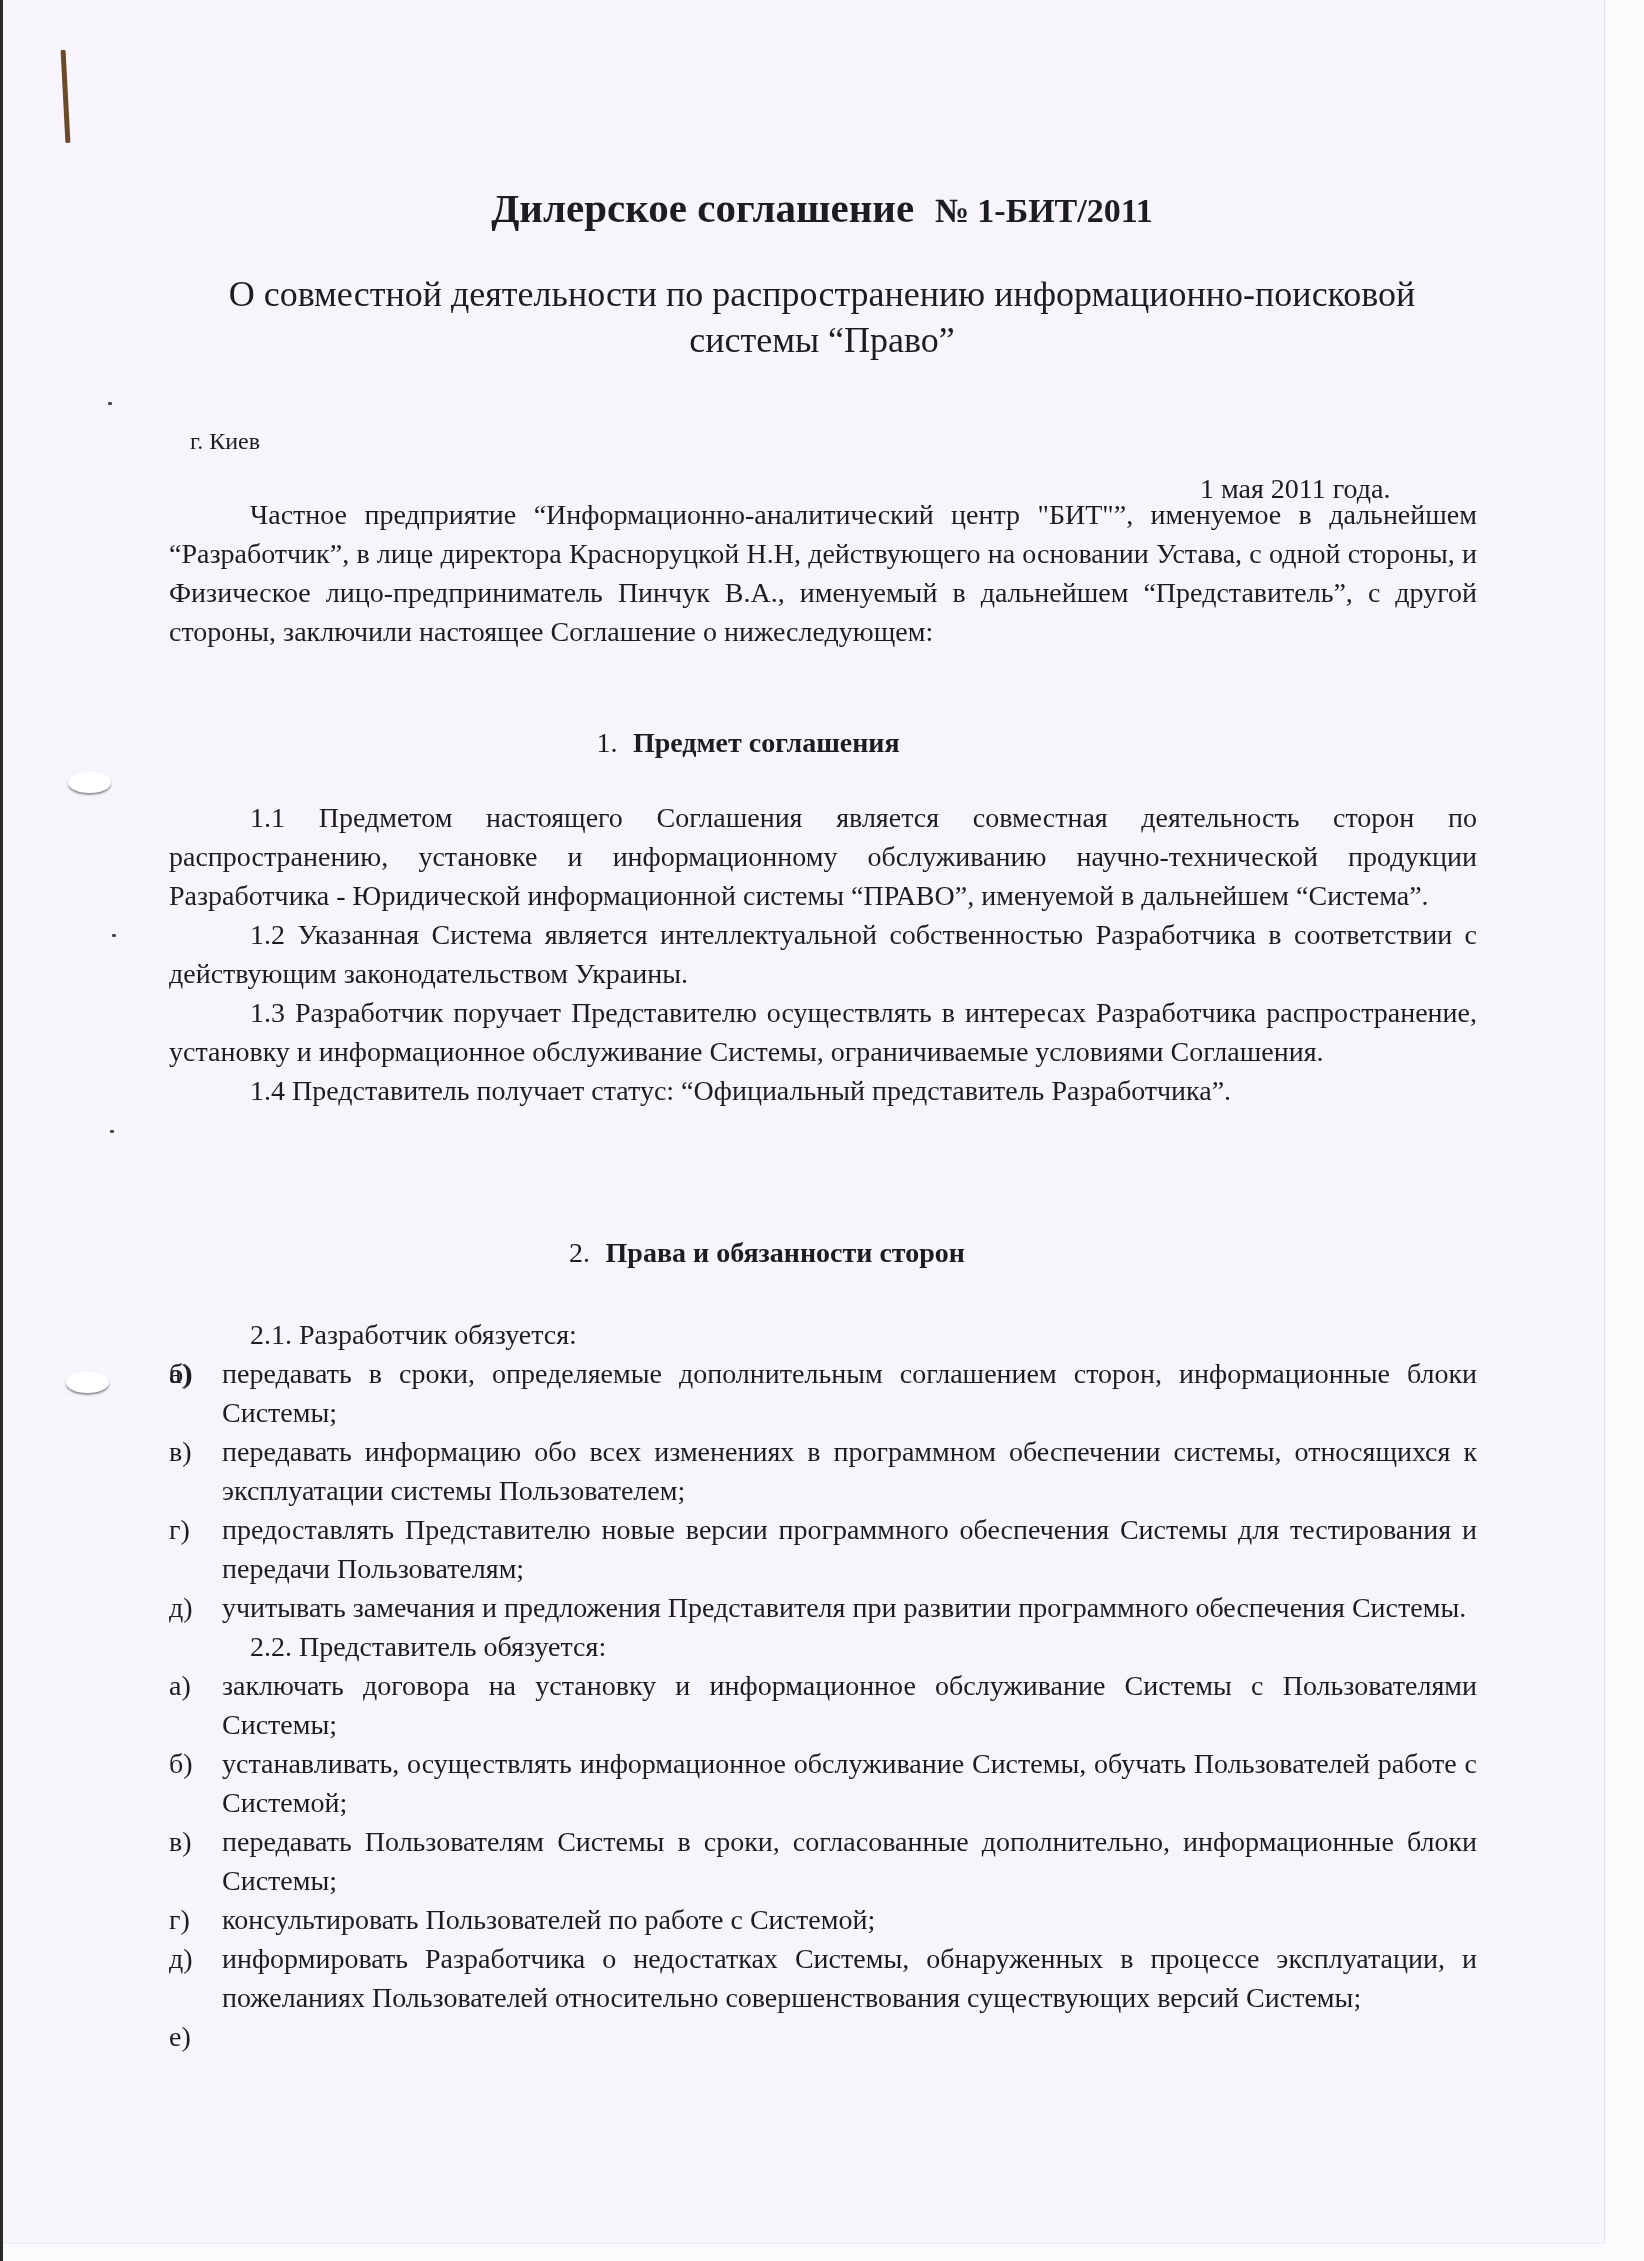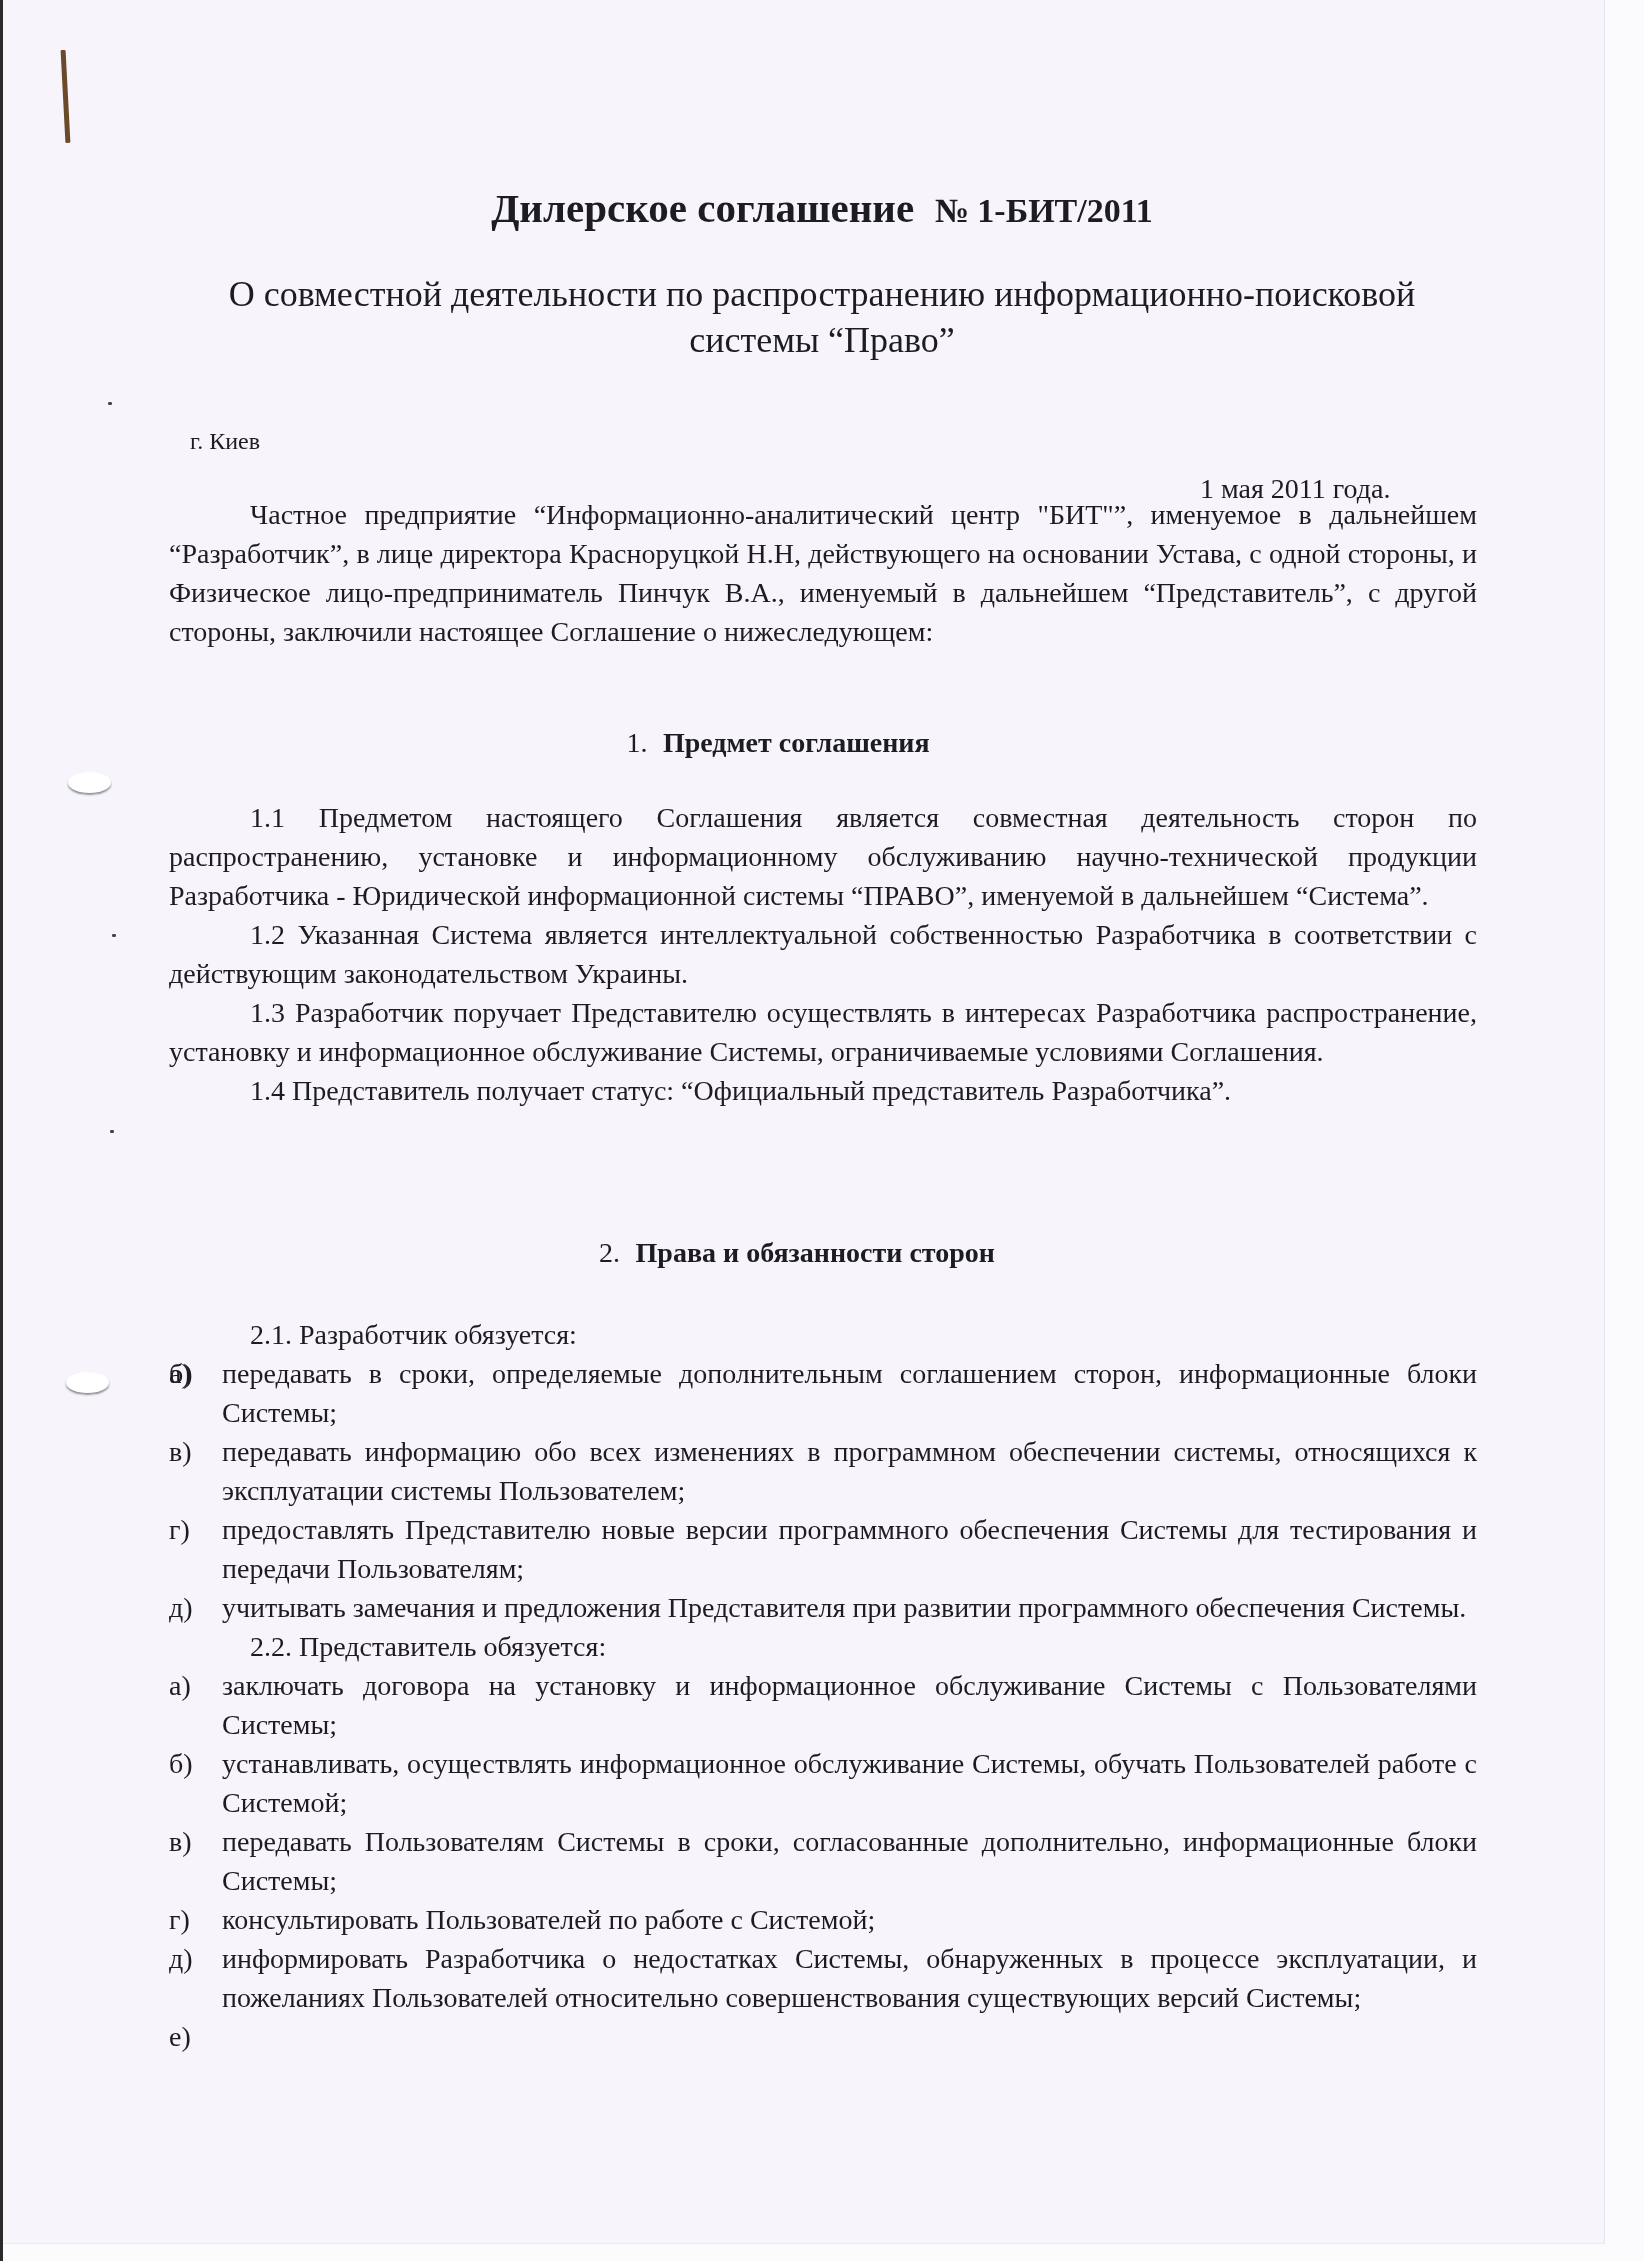--- a/index.html
+++ b/index.html
@@ -38,21 +38,21 @@
   .city { position: absolute; left: 173px; top: 428px; font-size: 24px; margin-left: 17px; }
   .date { position: absolute; left: 1200px; top: 428px; font-size: 28px; margin-top: 45px; }
 
   .body-text {
     position: absolute; left: 169px; width: 1308px;
     font-size: 28px; line-height: 39px; text-align: justify;
   }
   .para { text-indent: 81px; margin: 0; }
   .sec-head {
     position: absolute; left: 0; width: 1496px; text-align: center;
-    font-size: 28px; font-weight: bold; margin-left: 30px;
+    font-size: 28px; font-weight: bold;
   }
   .sec-head .n { font-weight: normal; margin-right: 15.5px; }
 
   .list { position: absolute; left: 169px; width: 1308px; font-size: 28px; line-height: 39px; }
   .item { position: relative; padding-left: 53px; text-align: justify; margin: 0 0 0 0; }
   .item .mk { position: absolute; left: 0; top: 0; }
   .sub { padding-left: 81px; margin: 0; }
 </style>
 </head>
 <body>

